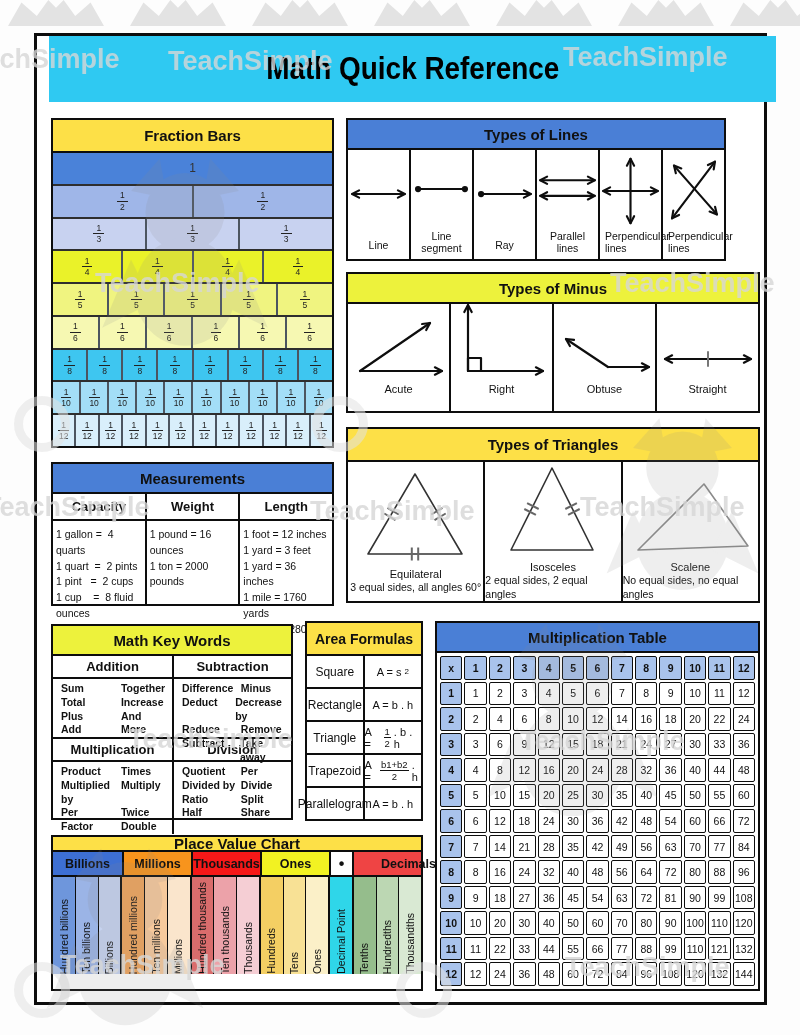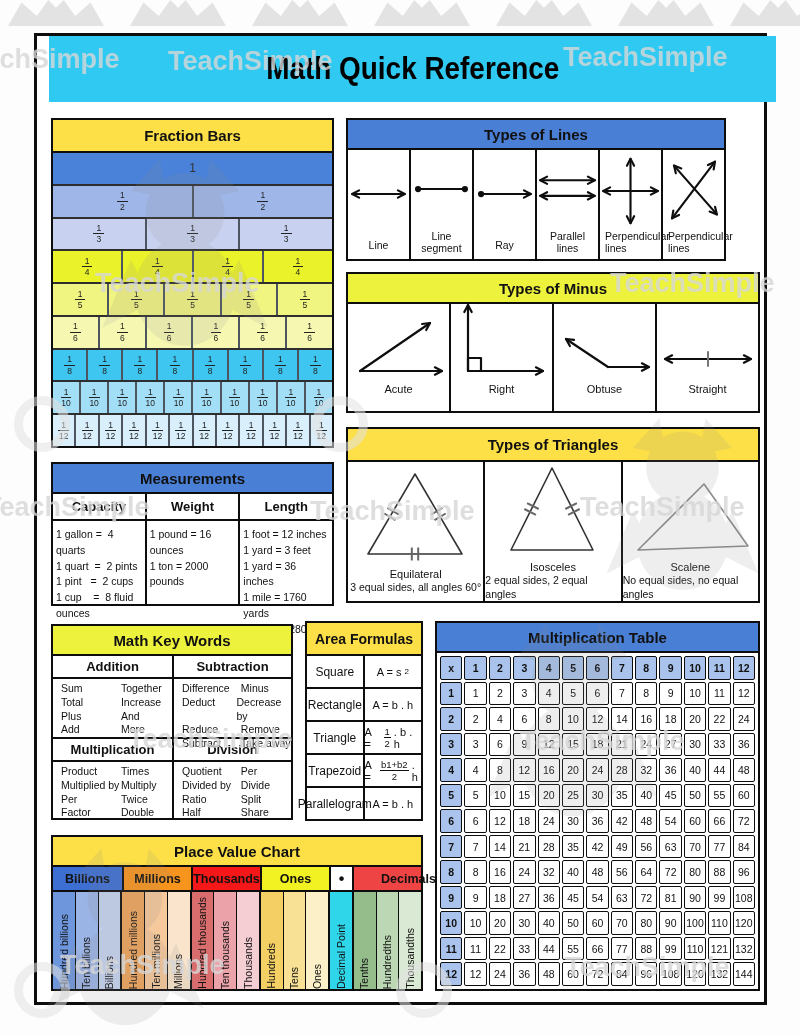--- a/index.html
+++ b/index.html
@@ -68,21 +68,21 @@
   
   #meas-body{display:flex;height:calc(100% - 30px);}
   .meas-col{flex:1;border-left:2.5px solid #0d0d0d;display:flex;flex-direction:column;min-width:0;}
   .meas-col:first-child{border-left:none;}
   .meas-h{border-bottom:2.5px solid #0d0d0d;text-align:center;font-size:13px;font-weight:bold;padding:5px 12px;}
   .meas-lines{font-size:10.5px;line-height:1.5;padding:6px 3px;white-space:pre-wrap;}
 
   
   #mkw-body{height:calc(100% - 30px);display:grid;grid-template-columns:1fr 1fr;grid-template-rows:23px 60px 23px 1fr;}
   .mkw-h{display:flex;align-items:center;justify-content:center;font-weight:bold;font-size:13px;border-bottom:2px solid #0d0d0d;}
-  .mkw-c{font-size:10.5px;line-height:13.8px;padding:3px 0 0 8px;border-bottom:2px solid #0d0d0d;}
+  .mkw-c{font-size:10.5px;line-height:13.8px;padding:3px 0 0 8px;border-bottom:2px solid #0d0d0d;font-weight:bold;}
   .mkw-r{border-left:2px solid #0d0d0d;}
   .mkw-last{border-bottom:none;}
   .mkw-pair{display:flex;}
   .mkw-pair .w1{width:54%;}
 
   
   #af-body{display:flex;flex-direction:column;height:calc(100% - 33px);}
   .af-row{flex:1;display:flex;border-top:2.5px solid #0d0d0d;min-height:0;}
   .af-row:first-child{border-top:none;}
   .af-shape{width:47%;border-right:2.5px solid #0d0d0d;display:flex;align-items:center;justify-content:center;
@@ -1008,21 +1008,21 @@
         <div class="mt-cell">84</div>
         <div class="mt-cell">96</div>
         <div class="mt-cell">108</div>
         <div class="mt-cell">120</div>
         <div class="mt-cell">132</div>
         <div class="mt-cell">144</div>
       </div>
   </section>
 
   <section class="section" style="left:14px;top:799px;width:372px;height:156px;">
-    <div class="sec-head cyan" style="height:30px;">
+    <div class="sec-head cyan" style="height:15px;">
       <span>Place Value Chart</span>
     </div>
     <div id="pv-body">
       <div id="pv-groups">
           <div class="pv-g" style="width: 18.75%; background: rgb(61, 111, 211);">Billions</div>
           <div class="pv-g" style="width: 18.75%; background: rgb(247, 148, 29);">Millions</div>
           <div class="pv-g" style="width: 18.75%; background: rgb(246, 24, 24);">Thousands</div>
           <div class="pv-g" style="width: 18.75%; background: rgb(242, 242, 34);">Ones</div>
           <div class="pv-g" style="width: 6.25%; background: rgb(255, 255, 255); font-size: 16px;">•</div>
           <div class="pv-g" style="width: 18.75%; background: #ef4444; padding-left: 42px;">Decimals</div>

